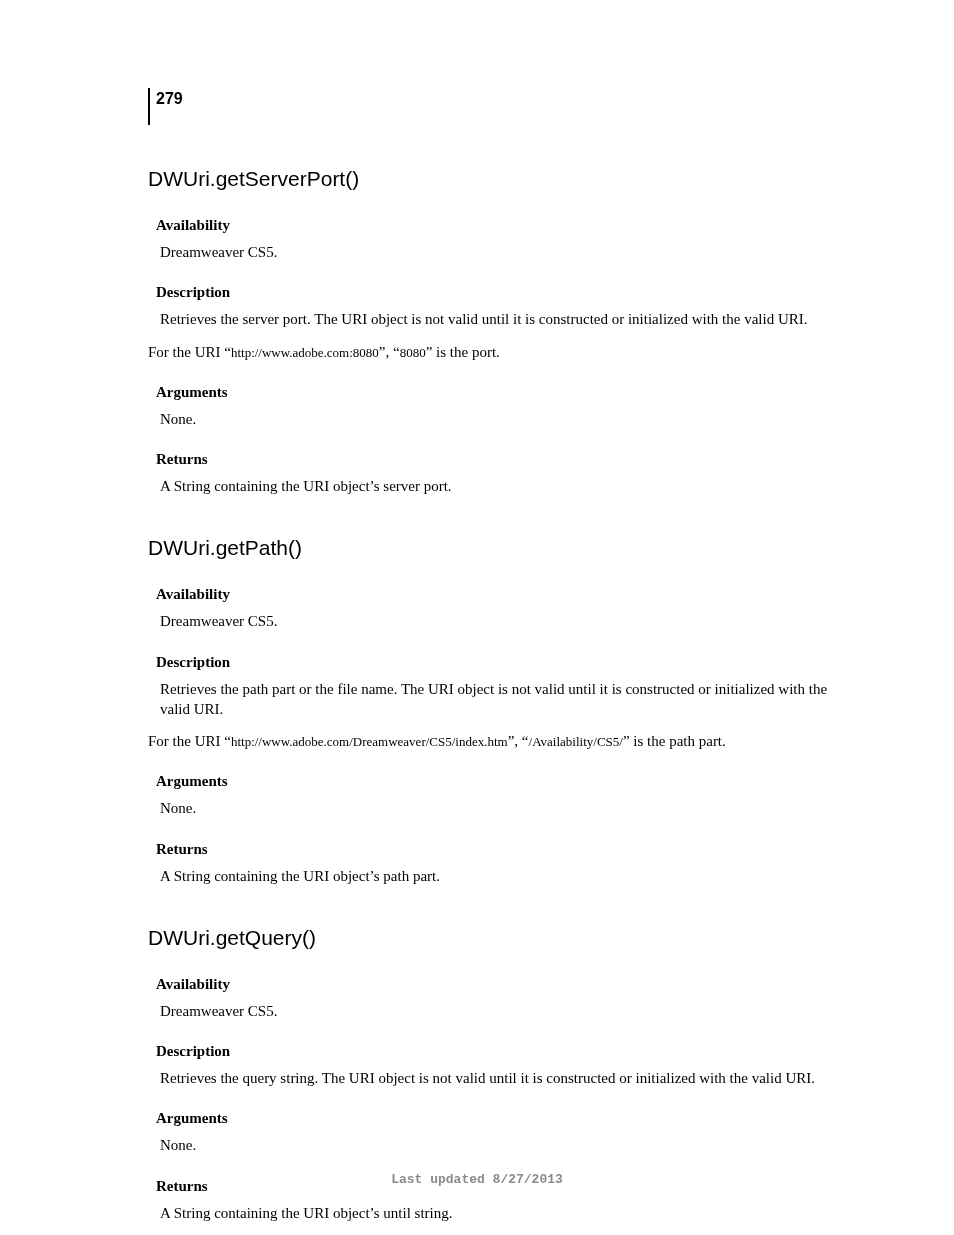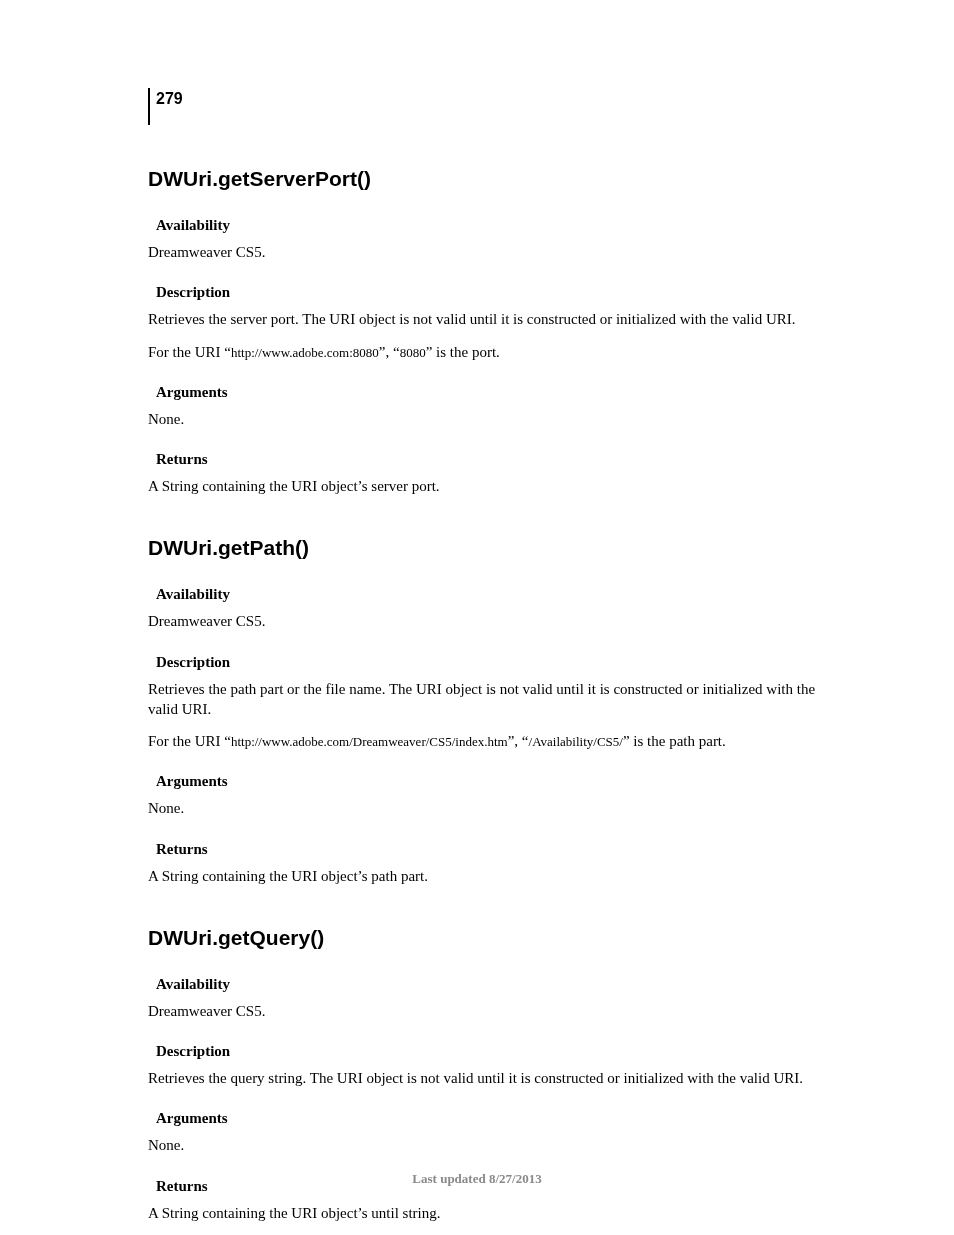--- a/index.html
+++ b/index.html
@@ -40,56 +40,56 @@
     font-size: 16px;
     font-weight: 700;
     border-left: 2px solid #000;
     padding: 3px 0 18px 6px;
     min-width: 28px;
     text-align: left;
     line-height: 1;
   }
   h2.func {
     font-family: "Myriad Pro", "Segoe UI", Arial, sans-serif;
-    font-weight: 700;
+    font-weight: 400;
     font-size: 21px;
     margin: 0 0 26px 0;
     letter-spacing: 0px;
   }
   .label {
     font-family: "Minion Pro", "Times New Roman", Georgia, serif;
     font-weight: 700;
     font-size: 15px;
     margin: 8px;
   }
   .body {
     font-family: "Minion Pro", "Times New Roman", Georgia, serif;
     font-size: 15px;
     line-height: 1.35;
-    margin: 2px 0 0 0;
+    margin: 2px 0 0 12px;
   }
   .para {
     font-family: "Minion Pro", "Times New Roman", Georgia, serif;
     font-size: 15px;
     line-height: 1.35;
     margin: 12px 0 0 0;
   }
   .block { margin-bottom: 22px; }
   .section-gap { height: 18px; }
   code, .mono {
     font-family: Liberation Serif, serif;
     font-size: 13px;
   }
   .footer {
     position: absolute;
     bottom: 48px;
     left: 0;
     width: 100%;
     text-align: center;
-    font-family: Liberation Serif, serif;
+    font-family: Liberation Mono, monospace;
     font-weight: 600;
     font-size: 13px;
     color: #8a8a8a;
   }
 </style>
 </head>
 <body>
 
 <div class="page">
 

